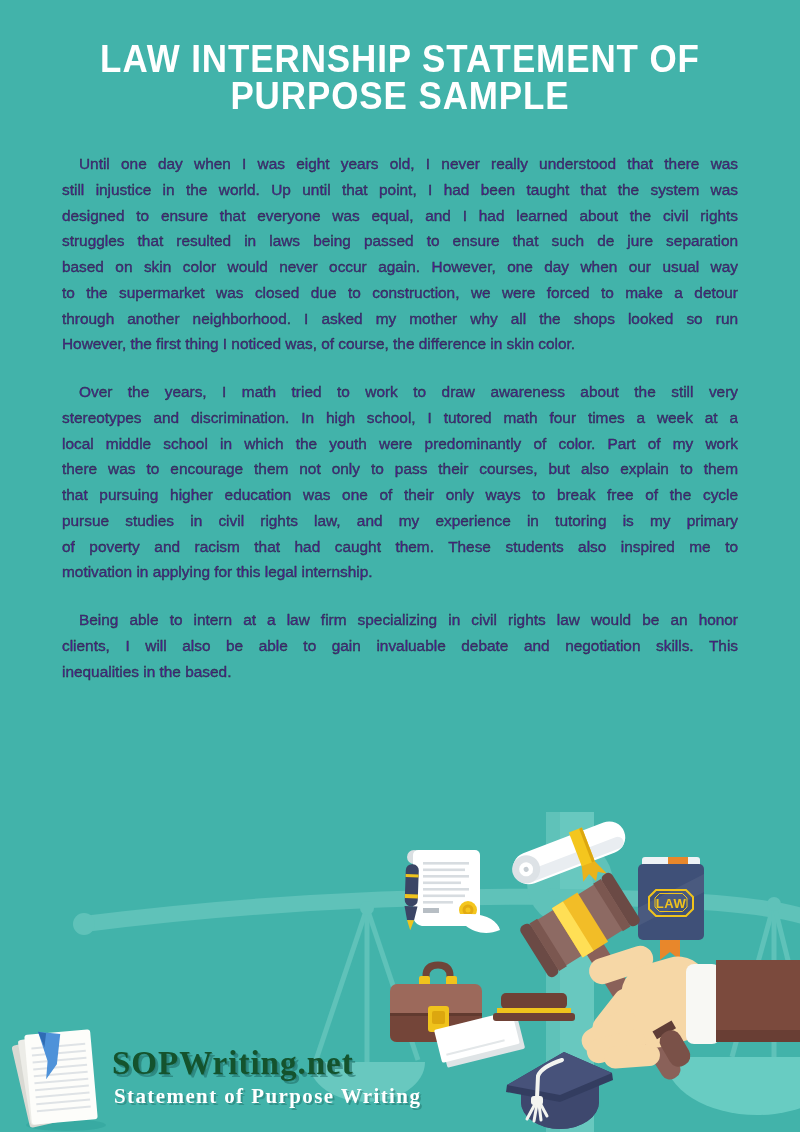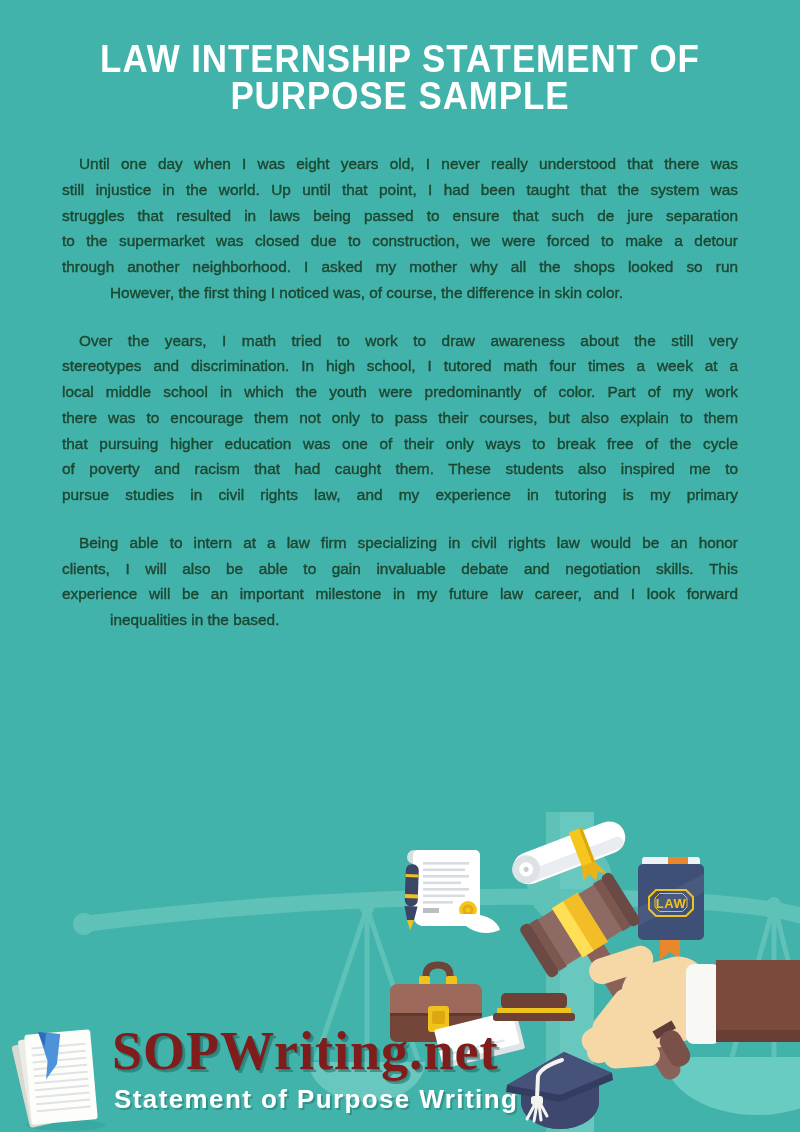--- a/index.html
+++ b/index.html
@@ -6,73 +6,75 @@
   body{width:800px;height:1132px;overflow:hidden;background:#42b3aa;font-family:"Liberation Sans",sans-serif;}
   .page{position:relative;width:800px;height:1132px;background:#42b3aa;overflow:hidden;}
 
   
   .title{position:absolute;top:41px;left:0;width:800px;text-align:center;color:#ffffff;
          font-weight:700;font-size:38px;line-height:37px;letter-spacing:1px;margin:0;
          transform:scaleX(.92);transform-origin:50% 50%;}
   .title div{white-space:nowrap;}
 
   
-  .essay{position:absolute;top:151px;left:62px;width:676px;color:#14532d;
+  .essay{position:absolute;top:151px;left:62px;width:676px;color:#4c1d95;
          font-size:15.4px;line-height:25.75px;-webkit-text-stroke:.35px #263330;}
   .para{margin:0 0 22px 0;}
   .line{height:25.75px;overflow:hidden;text-align:justify;text-align-last:justify;}
   .line.first{padding-left:17px;}
-  .line.last{text-align-last:left;margin-left:48px;}
+  .line.last{text-align-last:left;}
 
   
   .illustration{position:absolute;left:0;top:812px;width:800px;height:320px;margin-left:22px;}
   .illustration svg{position:absolute;left:0;top:0;}
 
   
   .brand-wrap{position:absolute;left:0;top:1020px;width:800px;height:112px;}
   .notepad{position:absolute;left:12px;top:2px;}
-  .brand{position:absolute;left:112px;top:8px;font-family:"Liberation Serif",serif;font-weight:700;
-         font-size:54px;line-height:46px;color:#7f1d1d;letter-spacing:1px;white-space:nowrap;
+  .brand{position:absolute;left:112px;top:20px;font-family:"Liberation Serif",serif;font-weight:700;
+         font-size:33px;line-height:46px;color:#14532d;letter-spacing:1px;white-space:nowrap;
          text-shadow:3px 3px 0 rgba(31,106,99,.55),1px 1px 0 rgba(31,106,99,.45);}
-  .tagline{position:absolute;left:114px;top:64px;font-family:Liberation Sans, sans-serif;font-weight:700;
-         font-size:26px;color:#ffffff;letter-spacing:1.4px;white-space:nowrap;
+  .tagline{position:absolute;left:114px;top:64px;font-family:Liberation Serif, serif;font-weight:700;
+         font-size:21px;color:#ffffff;letter-spacing:1.4px;white-space:nowrap;
          text-shadow:2px 2px 0 rgba(31,106,99,.45);}
 </style>
 </head>
 <body>
 
 <div class="page">
 
   <h1 class="title">
     <div>LAW INTERNSHIP STATEMENT OF</div>
     <div>PURPOSE SAMPLE</div>
   </h1>
 
   <div class="essay">
       <div class="para">
         <div class="line first">Until one day when I was eight years old, I never really understood that there was</div>
         <div class="line">still injustice in the world. Up until that point, I had been taught that the system was</div>
+        <div class="line">designed to ensure that everyone was equal, and I had learned about the civil rights</div>
         <div class="line">struggles that resulted in laws being passed to ensure that such de jure separation</div>
+        <div class="line">based on skin color would never occur again. However, one day when our usual way</div>
         <div class="line">to the supermarket was closed due to construction, we were forced to make a detour</div>
         <div class="line">through another neighborhood. I asked my mother why all the shops looked so run</div>
         <div class="line last">However, the first thing I noticed was, of course, the difference in skin color.</div>
       </div>
       <div class="para">
         <div class="line first">Over the years, I math tried to work to draw awareness about the still very</div>
         <div class="line">stereotypes and discrimination. In high school, I tutored math four times a week at a</div>
         <div class="line">local middle school in which the youth were predominantly of color. Part of my work</div>
         <div class="line">there was to encourage them not only to pass their courses, but also explain to them</div>
         <div class="line">that pursuing higher education was one of their only ways to break free of the cycle</div>
+        <div class="line">pursue studies in civil rights law, and my experience in tutoring is my primary</div>
         <div class="line">of poverty and racism that had caught them. These students also inspired me to</div>
-        <div class="line">pursue studies in civil rights law, and my experience in tutoring is my primary</div>
+        <div class="line last">motivation in applying for this legal internship.</div>
       </div>
       <div class="para">
         <div class="line first">Being able to intern at a law firm specializing in civil rights law would be an honor</div>
         <div class="line">clients, I will also be able to gain invaluable debate and negotiation skills. This</div>
-        <div class="line">experience will be an important milestone in my future law career, and I look forward</div>
         <div class="line last">inequalities in the based.</div>
       </div>
     </div>
 
   <div class="illustration">
     <svg width="800" height="320" viewBox="0 0 800 320">
 
       <g>
         <rect x="524" y="0" width="48" height="320" fill="#68c8bf"></rect>
         <rect x="524" y="0" width="14" height="320" fill="#5fc2b9"></rect>

